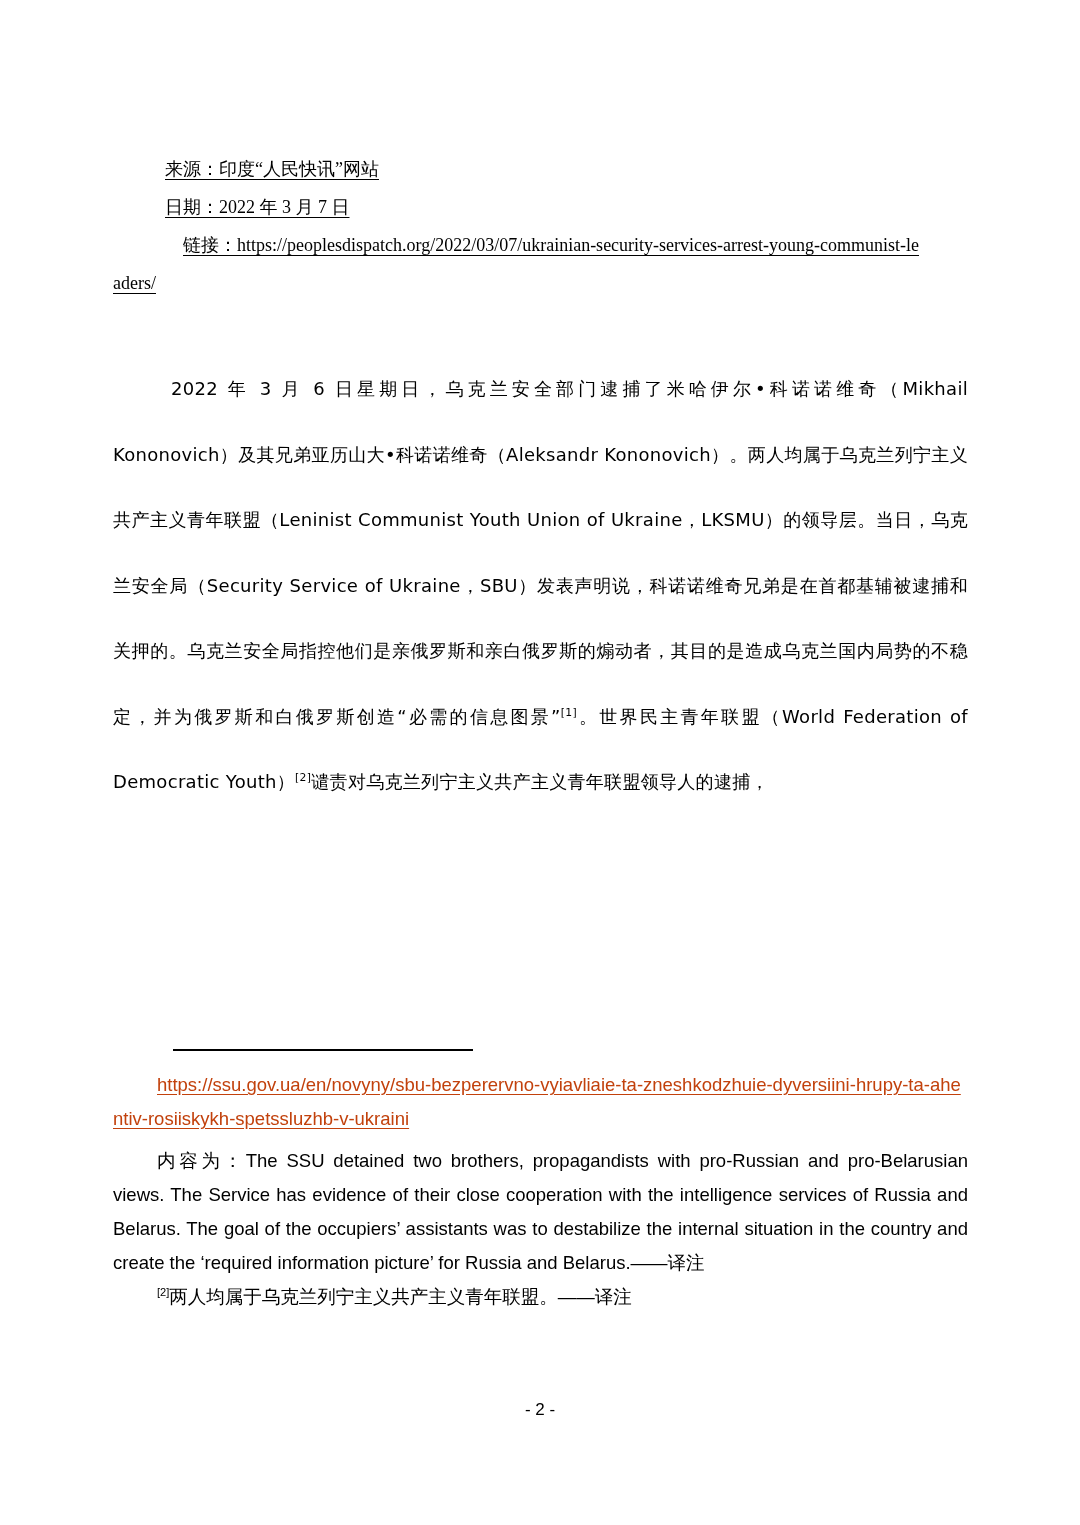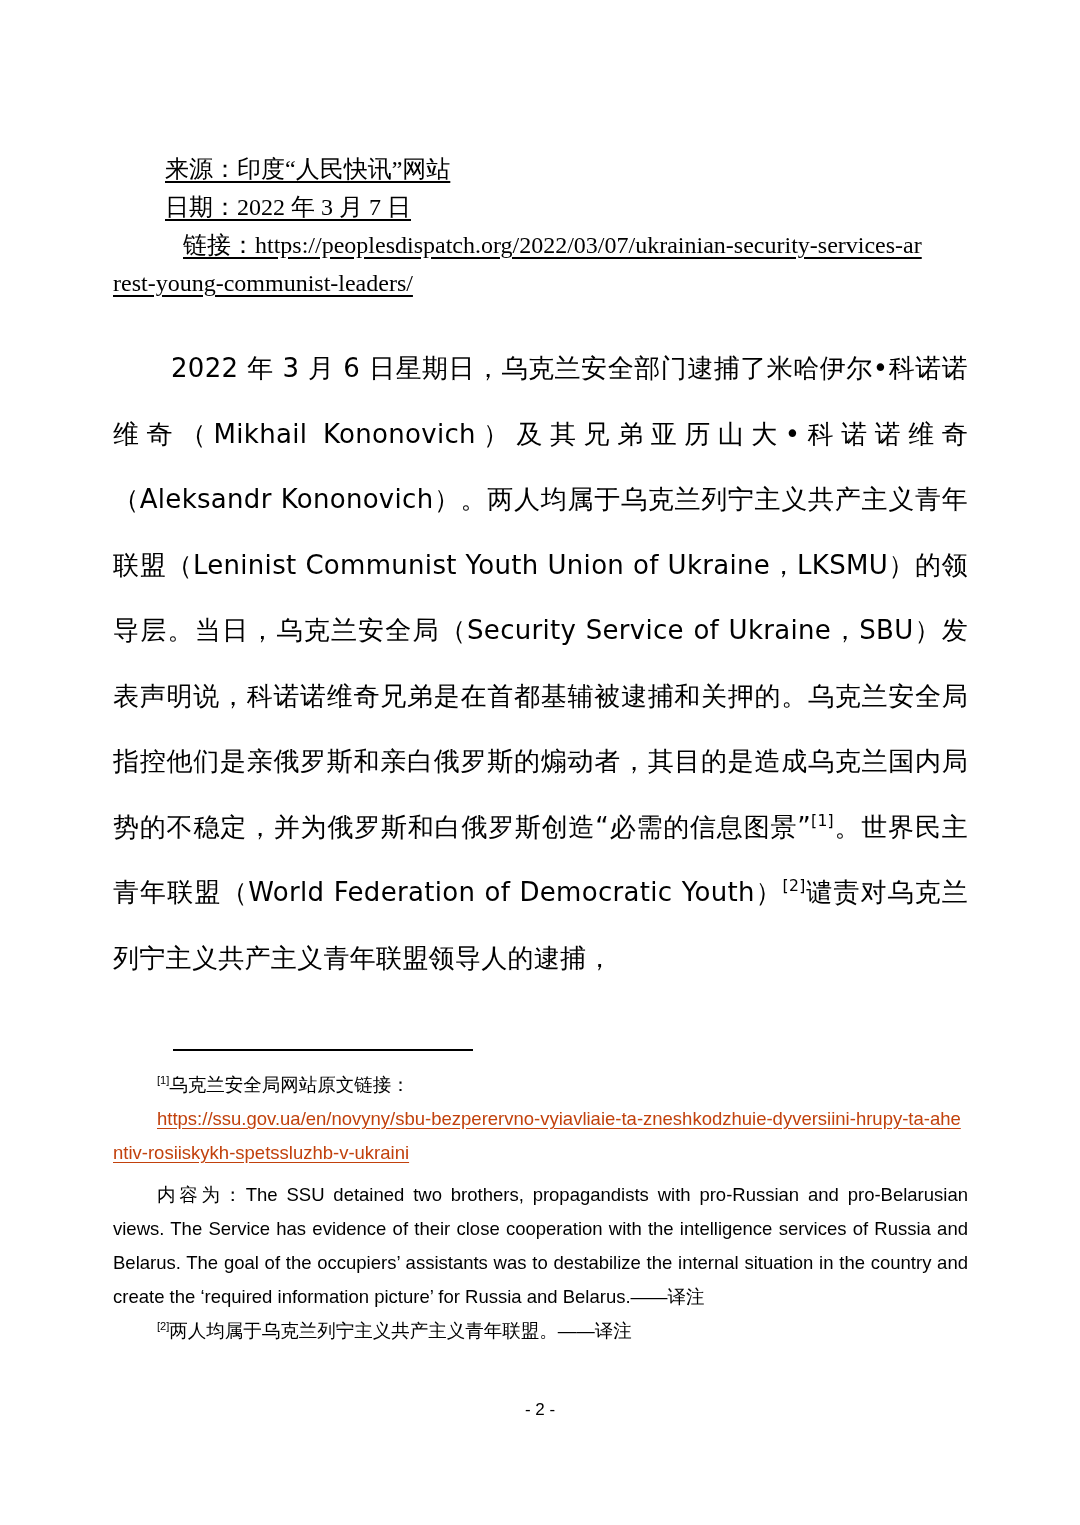--- a/index.html
+++ b/index.html
@@ -20,21 +20,21 @@
       width: 1080px;
       height: 1525px;
       background: #ffffff;
     }
     .meta {
       position: absolute;
       left: 113px;
       top: 150px;
       width: 810px;
       font-family: "Liberation Serif", "DejaVu Serif", serif;
-      font-size: 24px;
+      font-size: 18px;
       line-height: 38px;
     }
     .meta-line {
       display: block;
       padding-left: 52px;
     }
     .meta-line span.u {
       text-decoration: underline;
       text-underline-offset: 4px;
     }
@@ -44,24 +44,24 @@
     }
     .meta-link .u {
       text-decoration: underline;
       text-underline-offset: 4px;
       word-break: break-all;
       margin-left: 18px;
     }
     .body-text {
       position: absolute;
       left: 113px;
-      top: 336px;
+      top: 356px;
       width: 855px;
       font-family: "DejaVu Sans", "Liberation Sans", sans-serif;
-      font-size: 26px;
+      font-size: 18px;
       line-height: 65.5px;
       text-align: justify;
       text-indent: 58px;
       letter-spacing: 0.3px;
     }
     .body-text sup, .fn sup {
       font-size: 60%;
       vertical-align: super;
       line-height: 0;
     }
@@ -122,20 +122,19 @@
     <span class="meta-line"><span class="u"><span>来源：</span><span>印度“人民快讯”网站</span></span></span>
     <span class="meta-line"><span class="u"><span>日期：</span><span>2022 年 3 月 7 日</span></span></span>
     <span class="meta-link"><span class="u"><span>链接：</span><span>https://peoplesdispatch.org/2022/03/07/ukrainian-security-services-arrest-young-communist-leaders/</span></span></span>
   </div>
 
   <p class="body-text" style="margin:0;"><span>2022 年 3 月 6 日星期日，乌克兰安全部门逮捕了米哈伊尔•科诺诺维奇（Mikhail Kononovich）及其兄弟亚历山大•科诺诺维奇（Aleksandr Kononovich）。两人均属于乌克兰列宁主义共产主义青年联盟（Leninist Communist Youth Union of Ukraine，LKSMU）的领导层。当日，乌克兰安全局（Security Service of Ukraine，SBU）发表声明说，科诺诺维奇兄弟是在首都基辅被逮捕和关押的。乌克兰安全局指控他们是亲俄罗斯和亲白俄罗斯的煽动者，其目的是造成乌克兰国内局势的不稳定，并为俄罗斯和白俄罗斯创造“必需的信息图景”</span><sup>[1]</sup><span>。世界民主青年联盟（World Federation of Democratic Youth）</span><sup>[2]</sup><span>谴责对乌克兰列宁主义共产主义青年联盟领导人的逮捕，</span></p>
 
   <div class="fn-rule"></div>
 
   <div class="footnotes">
-    <span class="fn"><sup>[1]</sup><span>乌克兰安全局网站原文链接：</span></span>
     <span class="fn-link"><a>https://ssu.gov.ua/en/novyny/sbu-bezperervno-vyiavliaie-ta-zneshkodzhuie-dyversiini-hrupy-ta-ahentiv-rosiiskykh-spetssluzhb-v-ukraini</a></span>
     <span class="fn-content">内容为：The SSU detained two brothers, propagandists with pro-Russian and pro-Belarusian views. The Service has evidence of their close cooperation with the intelligence services of Russia and Belarus. The goal of the occupiers’ assistants was to destabilize the internal situation in the country and create the ‘required information picture’ for Russia and Belarus.——译注</span>
     <span class="fn"><sup>[2]</sup><span>两人均属于乌克兰列宁主义共产主义青年联盟。——译注</span></span>
   </div>
 
   <div class="page-number">- 2 -</div>
 </div>
 
 </body></html>

